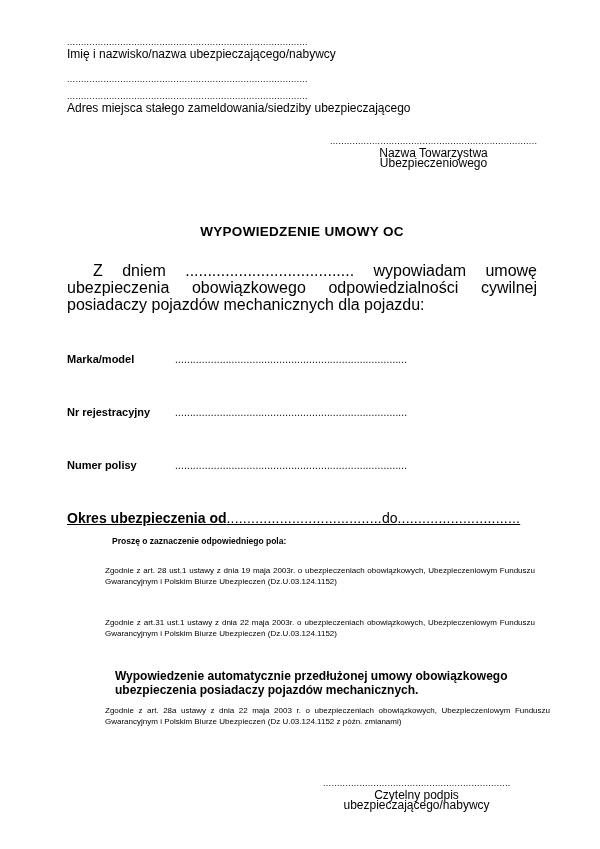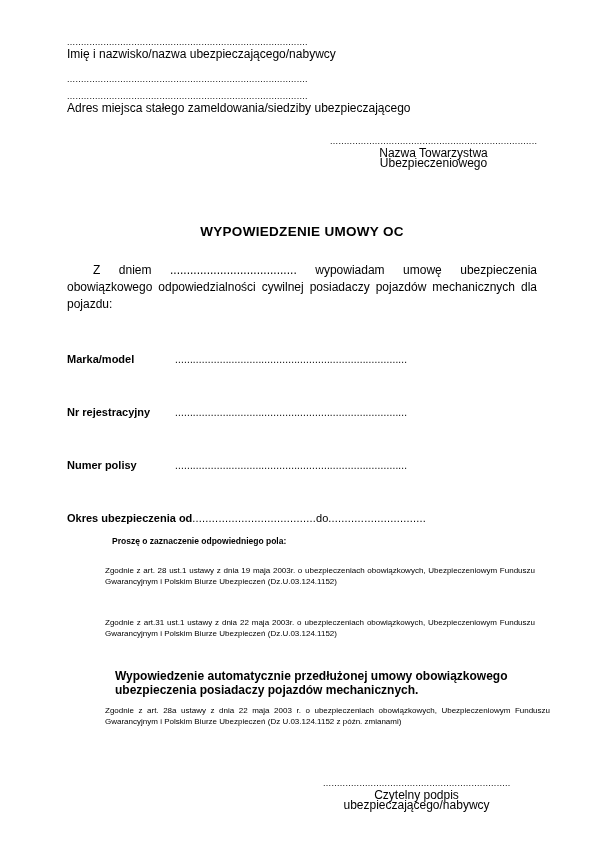--- a/index.html
+++ b/index.html
@@ -28,34 +28,34 @@
   .addr-lines { margin-top:16px; }
   .addr-lines .dotline + .dotline { margin-top:9px; }
   .insurer-block { width:207px; margin-left:auto; margin-top:24px; }
   .title {
     margin-top:56px;
     font-size:13.5px; line-height:16px;
     font-weight:bold; text-align:center; letter-spacing:0.3px;
   }
   .intro {
     margin-top:22px;
-    font-size:12px; line-height:17px;
+    font-size:16px; line-height:17px;
     text-align:justify; text-indent:26px;
   }
   .fields { margin-top:16px; }
   .field-row {
     display:flex; align-items:flex-end;
     font-size:11px; line-height:13px; margin-bottom:11px;margin-top:40px;
   }
   .field-label { font-weight:bold; width:108px; flex:none; }
   .field-dots {
     width:233px; overflow:hidden; white-space:nowrap;
     font-size:10px; letter-spacing:0.2px;
   }
-  .period { font-size:11px; }
+  .period { font-size:14px;text-decoration:underline; }
   .period .bold { font-weight:bold; }
   .inline-dots { letter-spacing:0.2px; }
   .instruction {
     font-size:8.5px; line-height:11px; font-weight:bold;padding-left:45px;
   }
   .options { margin-top:18px; padding-left:38px; }
   .option + .option { margin-top:30px; }
   .opt-title {
     font-size:11px; line-height:14px; font-weight:bold;
     padding-left:16px;

